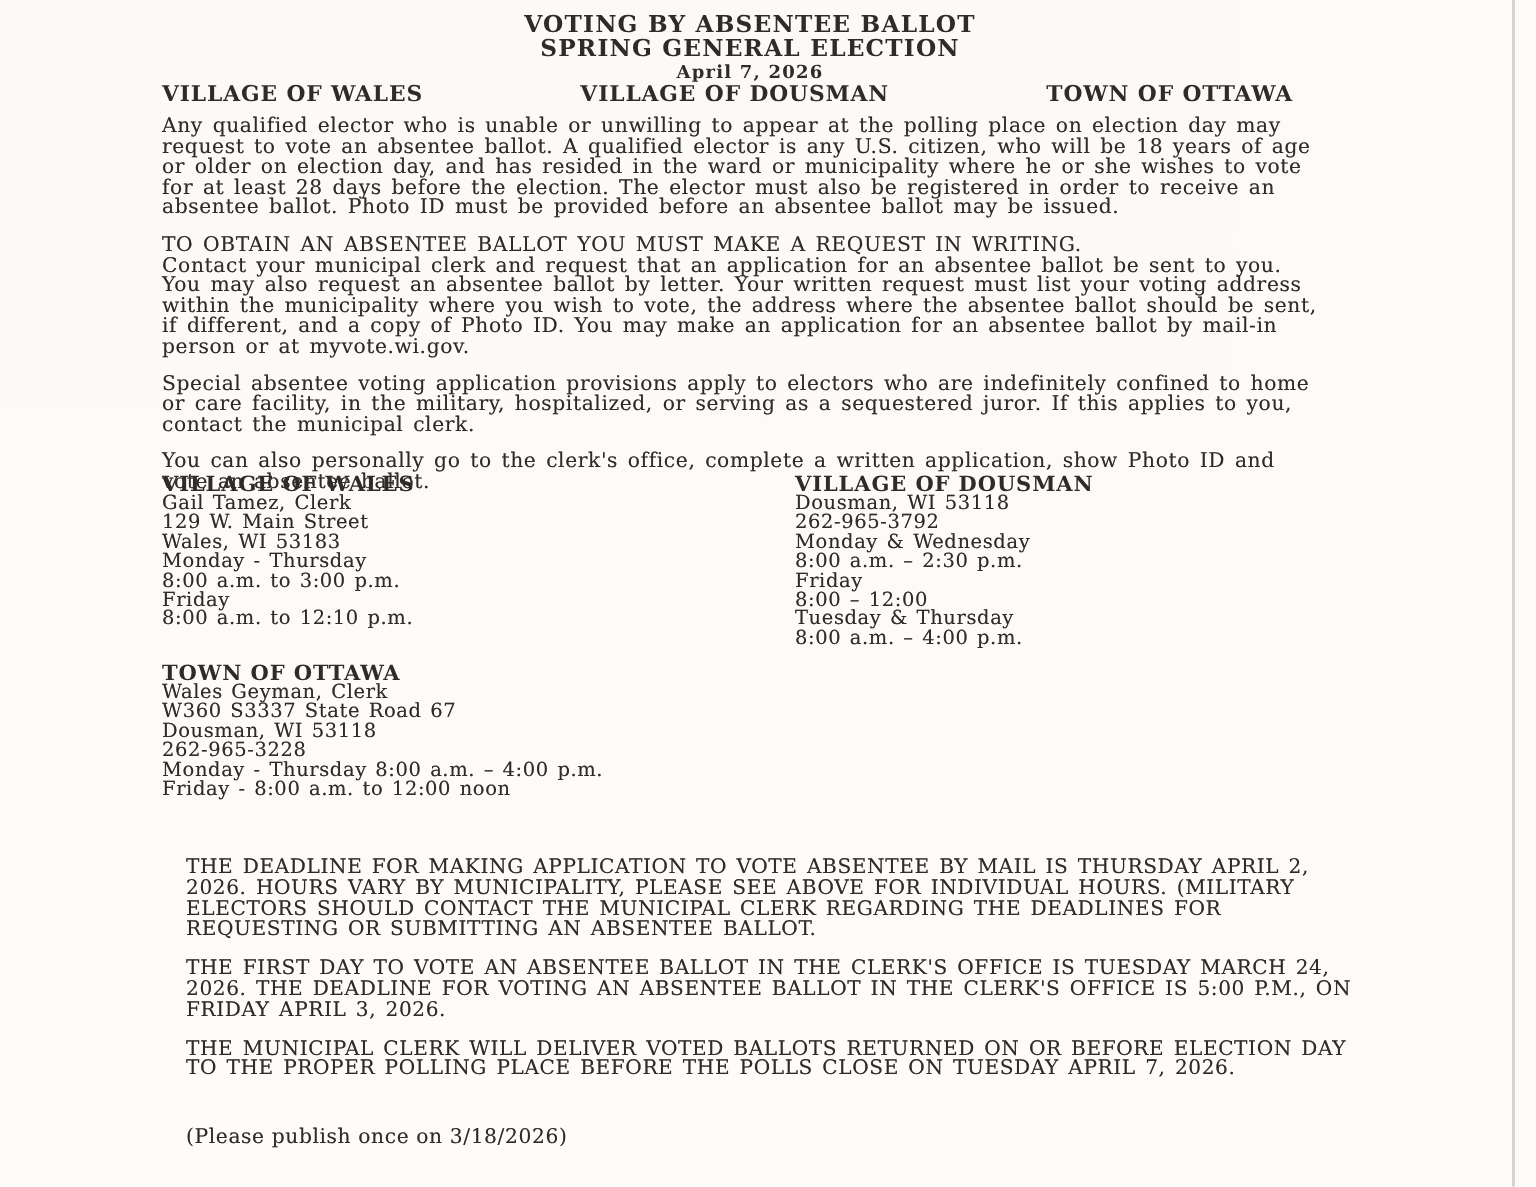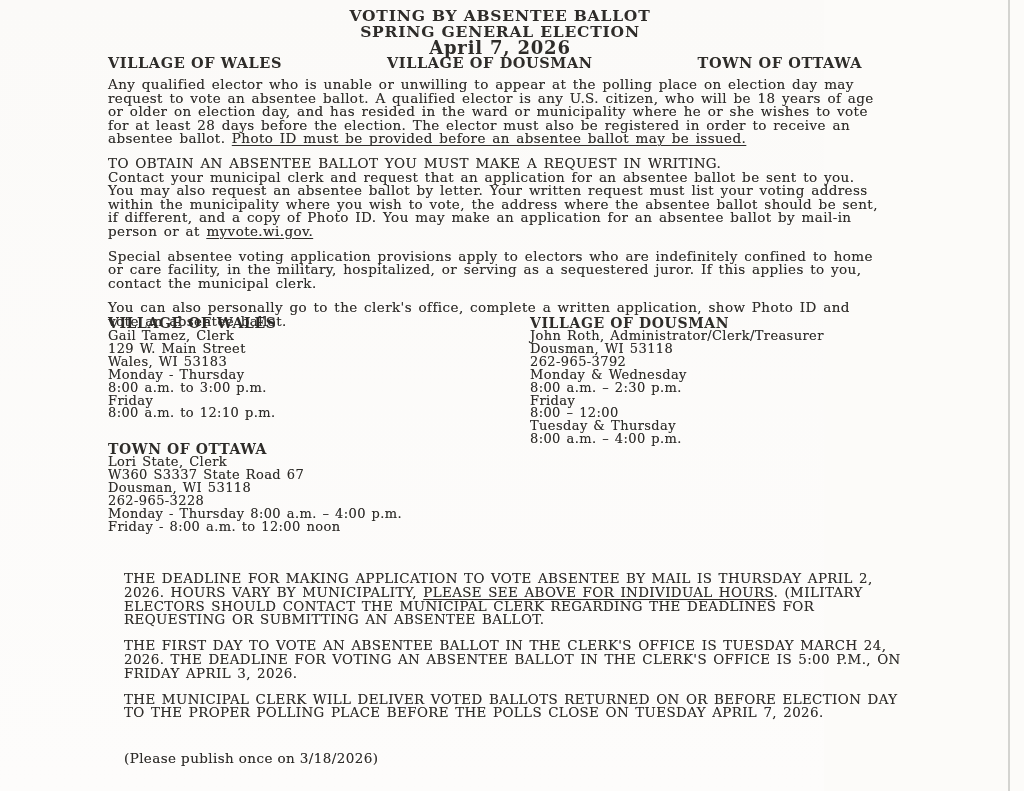--- a/index.html
+++ b/index.html
@@ -23,38 +23,38 @@
     position:absolute;left:1008px;top:0;width:2px;height:791px;
     background:var(--scan_line);
   }
   .content{position:absolute;left:108px;top:0;width:784px;}
   
   .title-block{
     position:absolute;left:0;top:8px;width:784px;
     text-align:center;font-weight:bold;letter-spacing:0.8px;
   }
   .title-line{font-size:15.5px;line-height:16px;}
-  .title-line.date{font-size:18px;text-align:center;}
+  .title-line.date{font-size:12px;text-align:center;}
   
   .muni-row{
     position:absolute;left:0;top:54px;width:784px;padding-right:30px;
     display:flex;justify-content:space-between;
     font-weight:bold;font-size:14.5px;letter-spacing:0.6px;
   }
   
   .intro{
     position:absolute;left:0;top:78px;width:778px;
   }
   .para{
     margin:0 0 11px 0;
     font-size:13.5px;line-height:13.6px;
     letter-spacing:0.4px;word-spacing:1.8px;
     text-shadow:0 0 0.4px rgba(46,44,41,0.45);
   }
-  .u{text-decoration:underline;text-underline-offset:2px;text-align:center;}
+  .u{text-underline-offset:2px;text-align:center;}
   
   .clerk-grid{
     position:absolute;left:0;top:316px;width:784px;
     display:grid;grid-template-columns:422px 1fr;
   }
   .clerk-block h3{
     margin:0;font-size:14px;line-height:14px;
     letter-spacing:0.6px;font-weight:bold;
   }
   .clerk-line{
@@ -115,34 +115,33 @@
               <div class="clerk-line">Wales, WI 53183</div>
               <div class="clerk-line">Monday - Thursday</div>
               <div class="clerk-line">8:00 a.m. to 3:00 p.m.</div>
               <div class="clerk-line">Friday</div>
               <div class="clerk-line">8:00 a.m. to 12:10 p.m.</div>
             </div>
         </section>
         <section class="clerk-block ottawa">
           <h3>TOWN OF OTTAWA</h3>
           <div class="clerk-lines">
-              <div class="clerk-line">Lori State, Clerk</div>
+              <div class="clerk-line">Wales Geyman, Clerk</div>
               <div class="clerk-line">W360 S3337 State Road 67</div>
               <div class="clerk-line">Dousman, WI 53118</div>
               <div class="clerk-line">262-965-3228</div>
               <div class="clerk-line">Monday - Thursday 8:00 a.m. – 4:00 p.m.</div>
               <div class="clerk-line">Friday - 8:00 a.m. to 12:00 noon</div>
             </div>
         </section>
       </div>
       <div class="clerk-col">
         <section class="clerk-block">
           <h3>VILLAGE OF DOUSMAN</h3>
           <div class="clerk-lines">
-              <div class="clerk-line">John Roth, Administrator/Clerk/Treasurer</div>
               <div class="clerk-line">Dousman, WI 53118</div>
               <div class="clerk-line">262-965-3792</div>
               <div class="clerk-line">Monday &amp; Wednesday</div>
               <div class="clerk-line">8:00 a.m. – 2:30 p.m.</div>
               <div class="clerk-line">Friday</div>
               <div class="clerk-line">8:00 – 12:00</div>
               <div class="clerk-line">Tuesday &amp; Thursday</div>
               <div class="clerk-line">8:00 a.m. – 4:00 p.m.</div>
             </div>
         </section>

